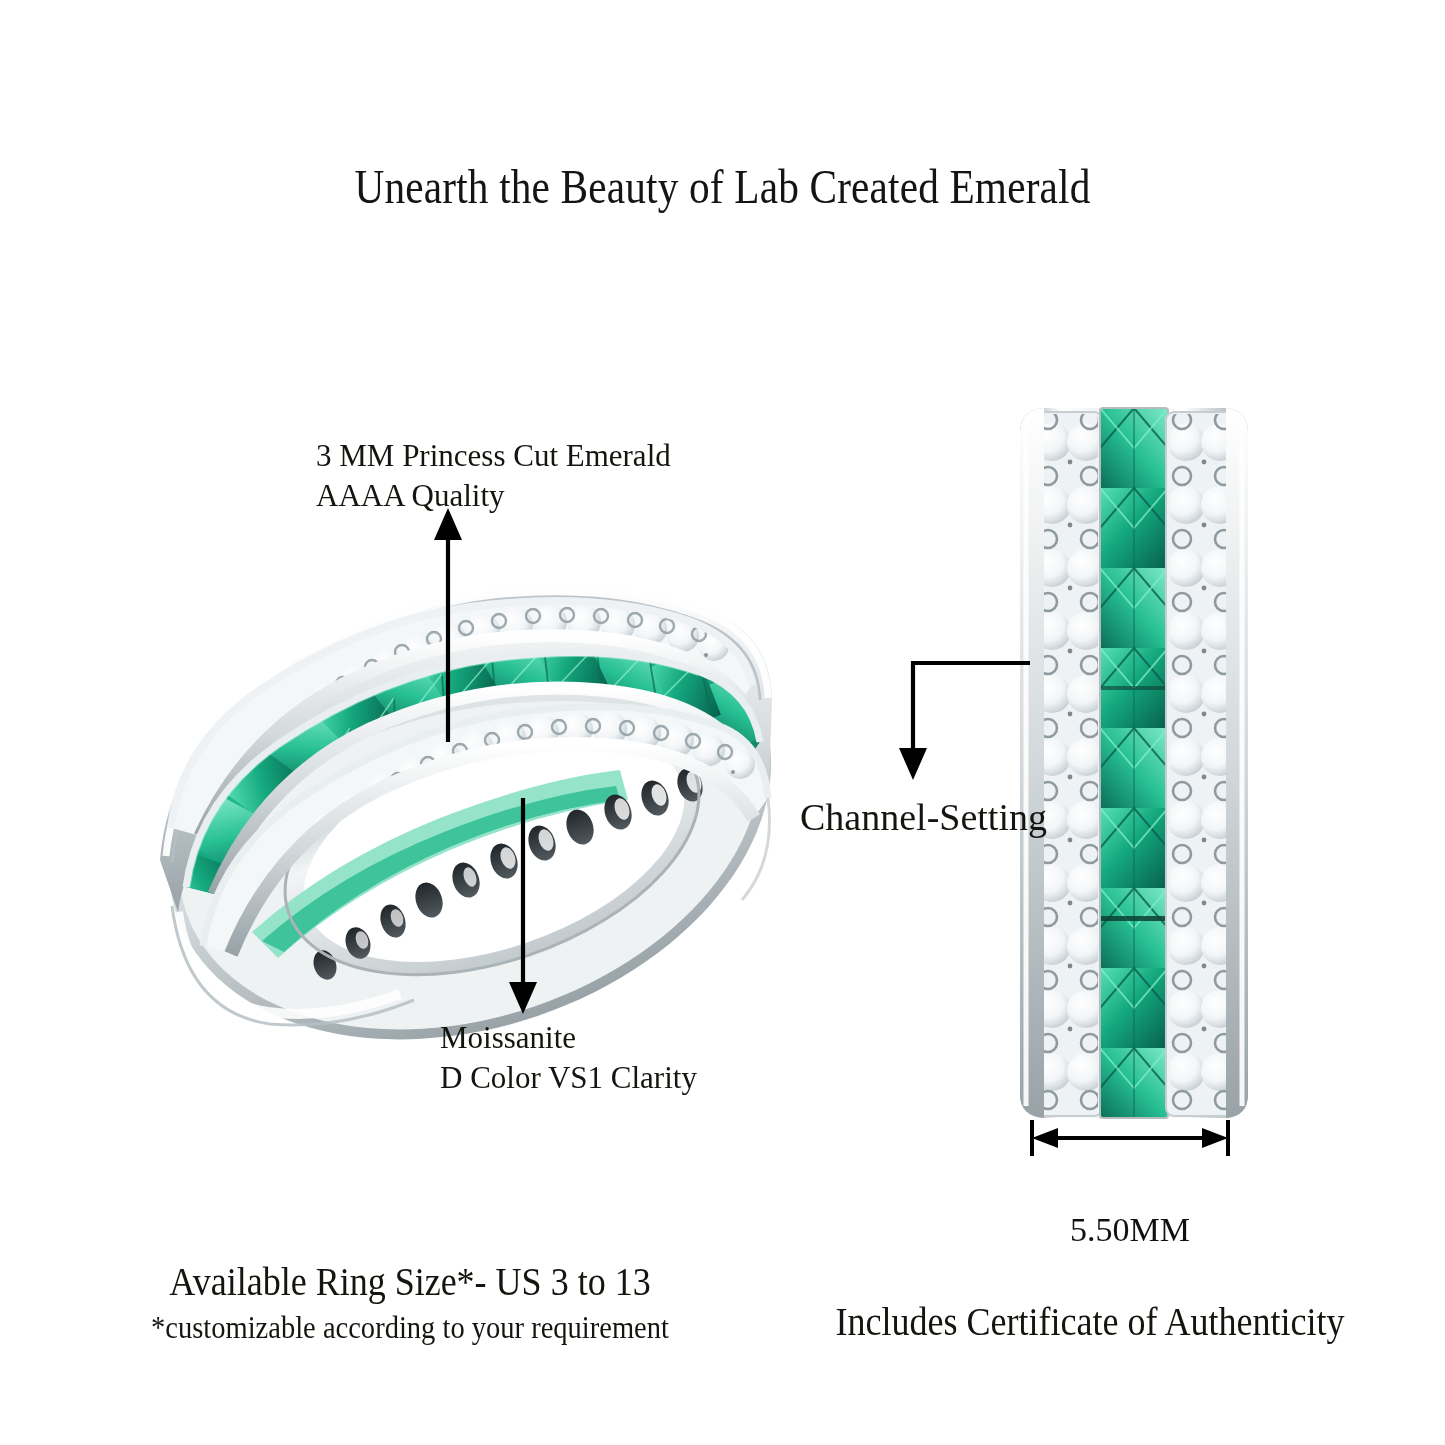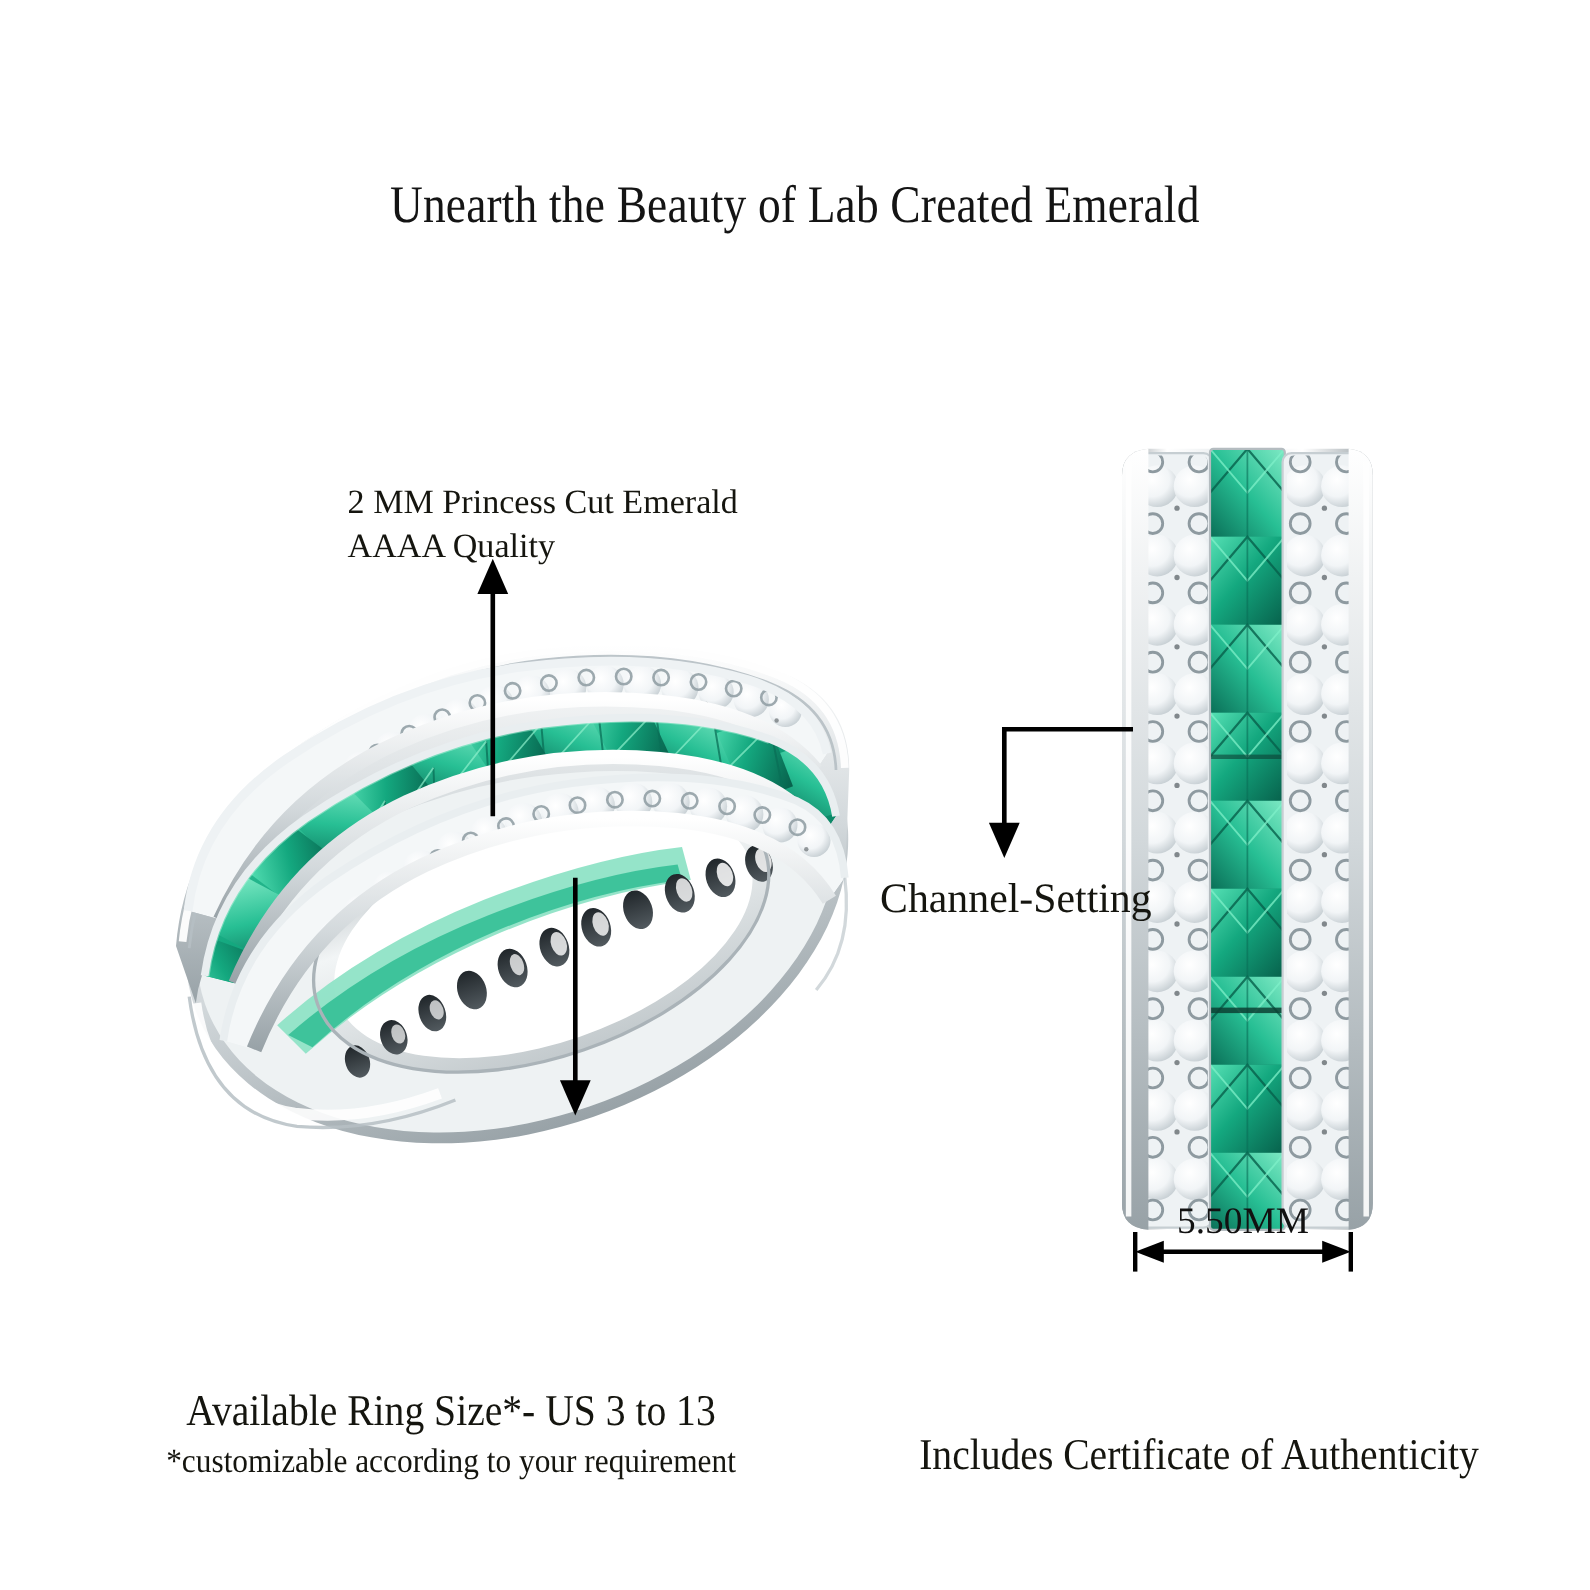--- a/index.html
+++ b/index.html
@@ -29,21 +29,21 @@
 
   
   .bottomtxt{text-align:center;color:#15150f;}
   #avail-line1{left:60px;top:1258px;width:700px;font-size:40px;
       transform:scaleX(.9);transform-origin:50% 50%;white-space:nowrap;}
   #avail-line2{left:60px;top:1310px;width:700px;font-size:31px;
       transform:scaleX(.92);transform-origin:50% 50%;white-space:nowrap;}
   #cert{left:760px;top:1298px;width:660px;font-size:40px;
       transform:scaleX(.9);transform-origin:50% 50%;white-space:nowrap;}
 
-  #dimlabel{left:1010px;top:1092px;width:240px;text-align:center;font-size:34px;color:#111;}
+  #dimlabel{left:1010px;top:1211px;width:240px;text-align:center;font-size:34px;color:#111;}
 
   svg.ov{position:absolute;left:0;top:0;width:1445px;height:1445px;overflow:visible;}
   svg.ov *{vector-effect:non-scaling-stroke;}
 </style>
 </head>
 <body>
 
 <div id="stage">
 
   <div class="abs" id="title">Unearth the Beauty of Lab Created Emerald</div>
@@ -563,23 +563,25 @@
 
     <g stroke="#000" stroke-width="4">
       <line x1="1032" y1="1120" x2="1032" y2="1156"></line>
       <line x1="1228" y1="1120" x2="1228" y2="1156"></line>
       <line x1="1040" y1="1138" x2="1220" y2="1138"></line>
       <path d="M1032,1138 L1058,1128 L1058,1148 Z" fill="#000" stroke="none"></path>
       <path d="M1228,1138 L1202,1128 L1202,1148 Z" fill="#000" stroke="none"></path>
     </g>
   </svg>
 
-  <div class="abs callout" id="lbl-emerald">2 MM Princess Cut Emerald
+  <div class="abs callout" id="lbl-emerald">3 MM Princess Cut Emerald
 AAAA Quality</div>
 
+  <div class="abs callout" id="lbl-moissanite">Moissanite
+D Color VS1 Clarity</div>
 
   <div class="abs callout" id="lbl-channel">Channel-Setting</div>
 
   <div class="abs" id="dimlabel">5.50MM</div>
 
   <div class="abs bottomtxt" id="avail-line1">Available Ring Size*- US 3 to 13</div>
 
   <div class="abs bottomtxt" id="avail-line2">*customizable according to your requirement</div>
 
   <div class="abs bottomtxt" id="cert">Includes Certificate of Authenticity</div>

